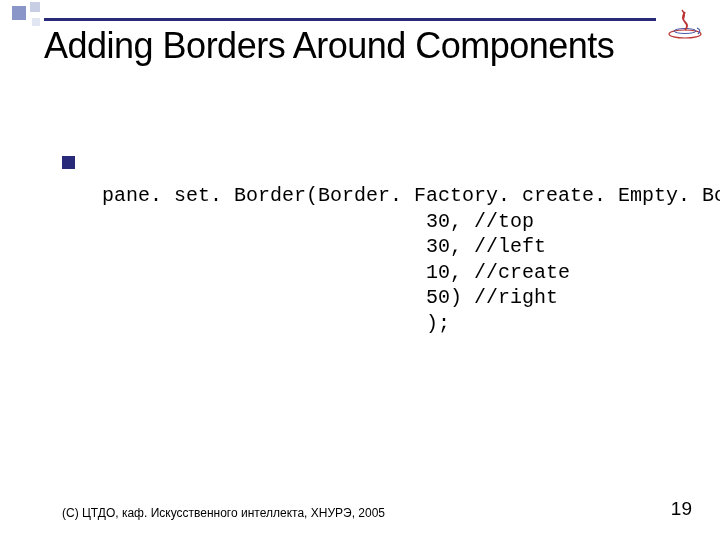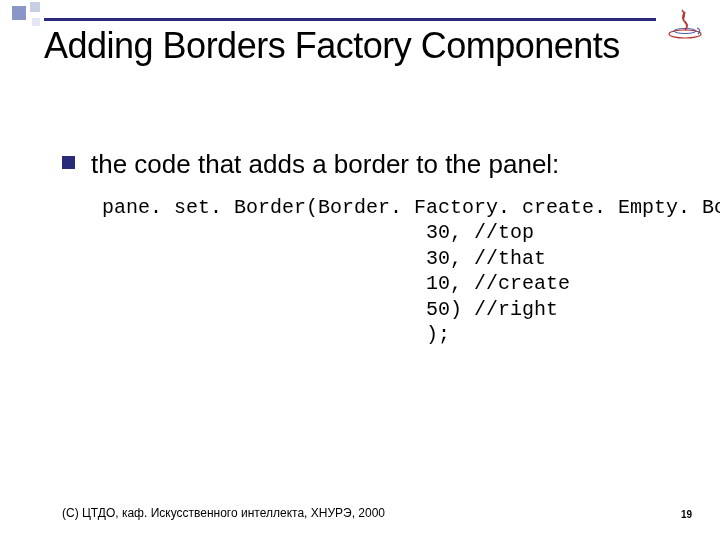--- a/index.html
+++ b/index.html
@@ -80,52 +80,51 @@
   .footer {
     position: absolute;
     bottom: 20px;
     left: 62px;
     right: 28px;
     display: flex;
     justify-content: space-between;
     align-items: flex-end;
     font-size: 12px;
   }
-  .pagenum { font-weight: bold; font-size: 10px; }
+  .pagenum { font-weight: normal; font-size: 19px; }
 </style>
 </head>
 <body>
 
 <div class="deco">
   <div class="sq sq1"></div>
   <div class="sq sq2"></div>
   <div class="sq sq3"></div>
   <div class="line"></div>
   <div class="logo">
     <svg viewBox="0 0 42 32">
       <ellipse cx="21" cy="26" rx="16" ry="4" fill="none" stroke="#b33" stroke-width="1.2"></ellipse>
       <ellipse cx="21" cy="23" rx="11" ry="2.5" fill="none" stroke="#4a5aa8" stroke-width="1"></ellipse>
       <path d="M21 4 Q17 10 21 14 Q25 18 21 22" fill="none" stroke="#b33" stroke-width="1.8"></path>
       <path d="M18 2 Q22 7 19 11" fill="none" stroke="#b33" stroke-width="1.4"></path>
       <path d="M33 20 Q38 22 34 26" fill="none" stroke="#4a5aa8" stroke-width="1.2"></path>
     </svg>
   </div>
 </div>
 
-<h1 class="title">Adding Borders Factory Components</h1>
+<h1 class="title">Adding Borders Around Components</h1>
 
 <div class="body">
   <div class="bullet-row">
     <div class="bullet"></div>
-    <div class="bullet-text">the code that adds a border to the panel:</div>
   </div>
   <div class="code"><span>pane. set. Border(Border. Factory. create. Empty. Border(</span>
 <span>                           30, //top</span>
-<span>                           30, //that</span>
+<span>                           30, //left</span>
 <span>                           10, //create</span>
 <span>                           50) //right</span>
 <span>                           );</span></div>
 </div>
 
 <div class="footer">
-  <span>(С) ЦТДО, каф. Искусственного интеллекта, ХНУРЭ, 2000</span>
+  <span>(С) ЦТДО, каф. Искусственного интеллекта, ХНУРЭ, 2005</span>
   <span class="pagenum">19</span>
 </div>
 
 </body></html>

